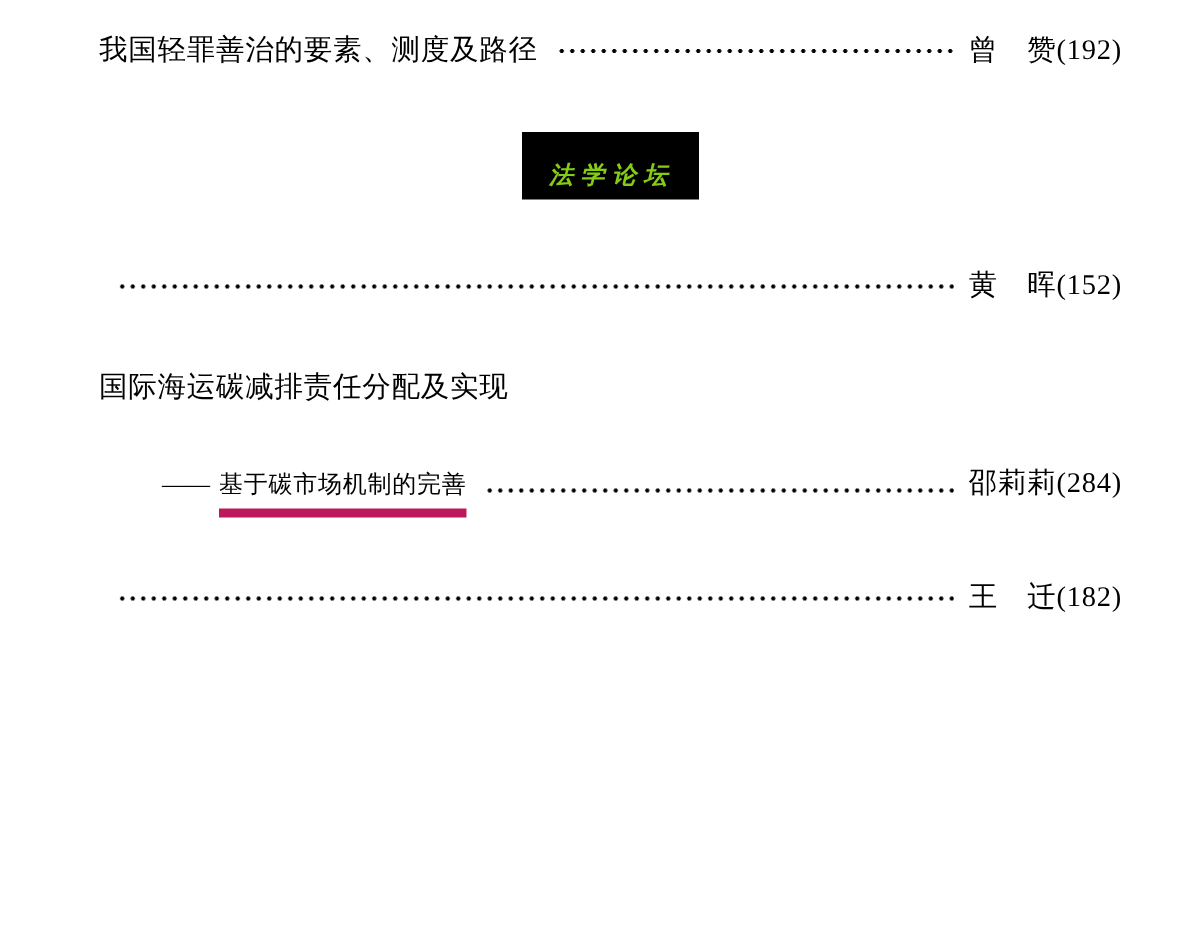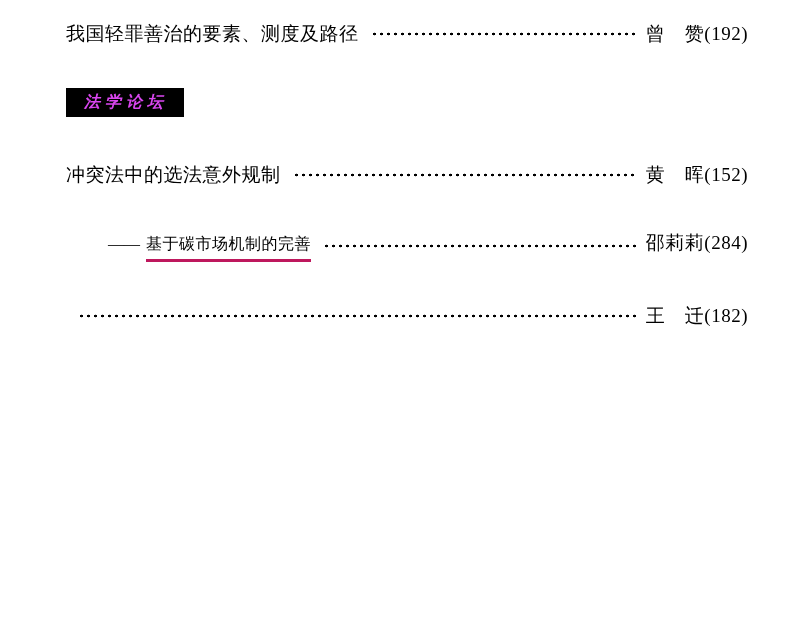--- a/index.html
+++ b/index.html
@@ -7,20 +7,21 @@
     width: 798px; height: 627px;
     background: #ffffff;
     font-family: "Liberation Serif", "DejaVu Serif", serif;
     color: #000000;
   }
   .page {
     width: 798px; height: 627px;
     padding: 20px 50px 10px 66px;
     overflow: hidden;
     background: #ffffff;
+    text-align: center;
   }
   .row {
     display: flex;
     align-items: baseline;
     font-size: 19px;
     line-height: 28px;
     margin-bottom: 40px;
     letter-spacing: 0.5px;
   }
   .row:last-child { margin-bottom: 0; }
@@ -33,41 +34,42 @@
     height: 20px;
     background-image: radial-gradient(circle, #000 1.2px, transparent 1.6px);
     background-size: 7px 20px;
     background-repeat: repeat-x;
     background-position: left center;
   }
   .section-row { margin-bottom: 44px; margin-top: 2px; }
   .section-badge {
     display: inline-block;
     background: #000000;
-    color: #d946ef;
+    color: #84cc16;
     font-family: "Liberation Sans", "DejaVu Sans", sans-serif;
     font-weight: bold;
     font-style: italic;
     font-size: 16px;
     line-height: 1;
     letter-spacing: 5px;
-    padding: 6px 16px 7px 18px;
+    padding: 22px 16px 7px 18px;
   }
   .subtitle-row { margin-left: 42px; }
   .dash {
     font-size: 16px;
     white-space: nowrap;
     letter-spacing: 0;
     margin-right: 6px;
   }
   .subtitle-text {
     font-size: 16px;
     white-space: nowrap;
-    border-bottom: 3px solid #be185d;
+    border-bottom: 6px solid #be185d;
     padding-bottom: 1px;
+    font-family: Liberation Mono, monospace;
   }
   .standalone { margin-bottom: 36px; }
 </style>
 </head>
 <body>
 
 <div class="page">
 
   <div class="row">
     <span class="title">我国轻罪善治的要素、测度及路径</span>
@@ -76,26 +78,28 @@
     <span class="pageno">(192)</span>
   </div>
 
   <div class="section-row">
     <span class="section-badge">法学论坛</span>
   </div>
 
 
 
   <div class="row">
-    <span class="title">冲突法中的选法意外规制</span>
     <span class="leader"></span>
     <span class="author">黄　晖</span>
     <span class="pageno">(152)</span>
   </div>
 
+  <div class="row standalone">
+    <span class="title">国际海运碳减排责任分配及实现</span>
+  </div>
 
   <div class="row subtitle-row">
     <span class="dash">——</span>
     <span class="subtitle-text">基于碳市场机制的完善</span>
     <span class="leader"></span>
     <span class="author">邵莉莉</span>
     <span class="pageno">(284)</span>
   </div>
 
 

